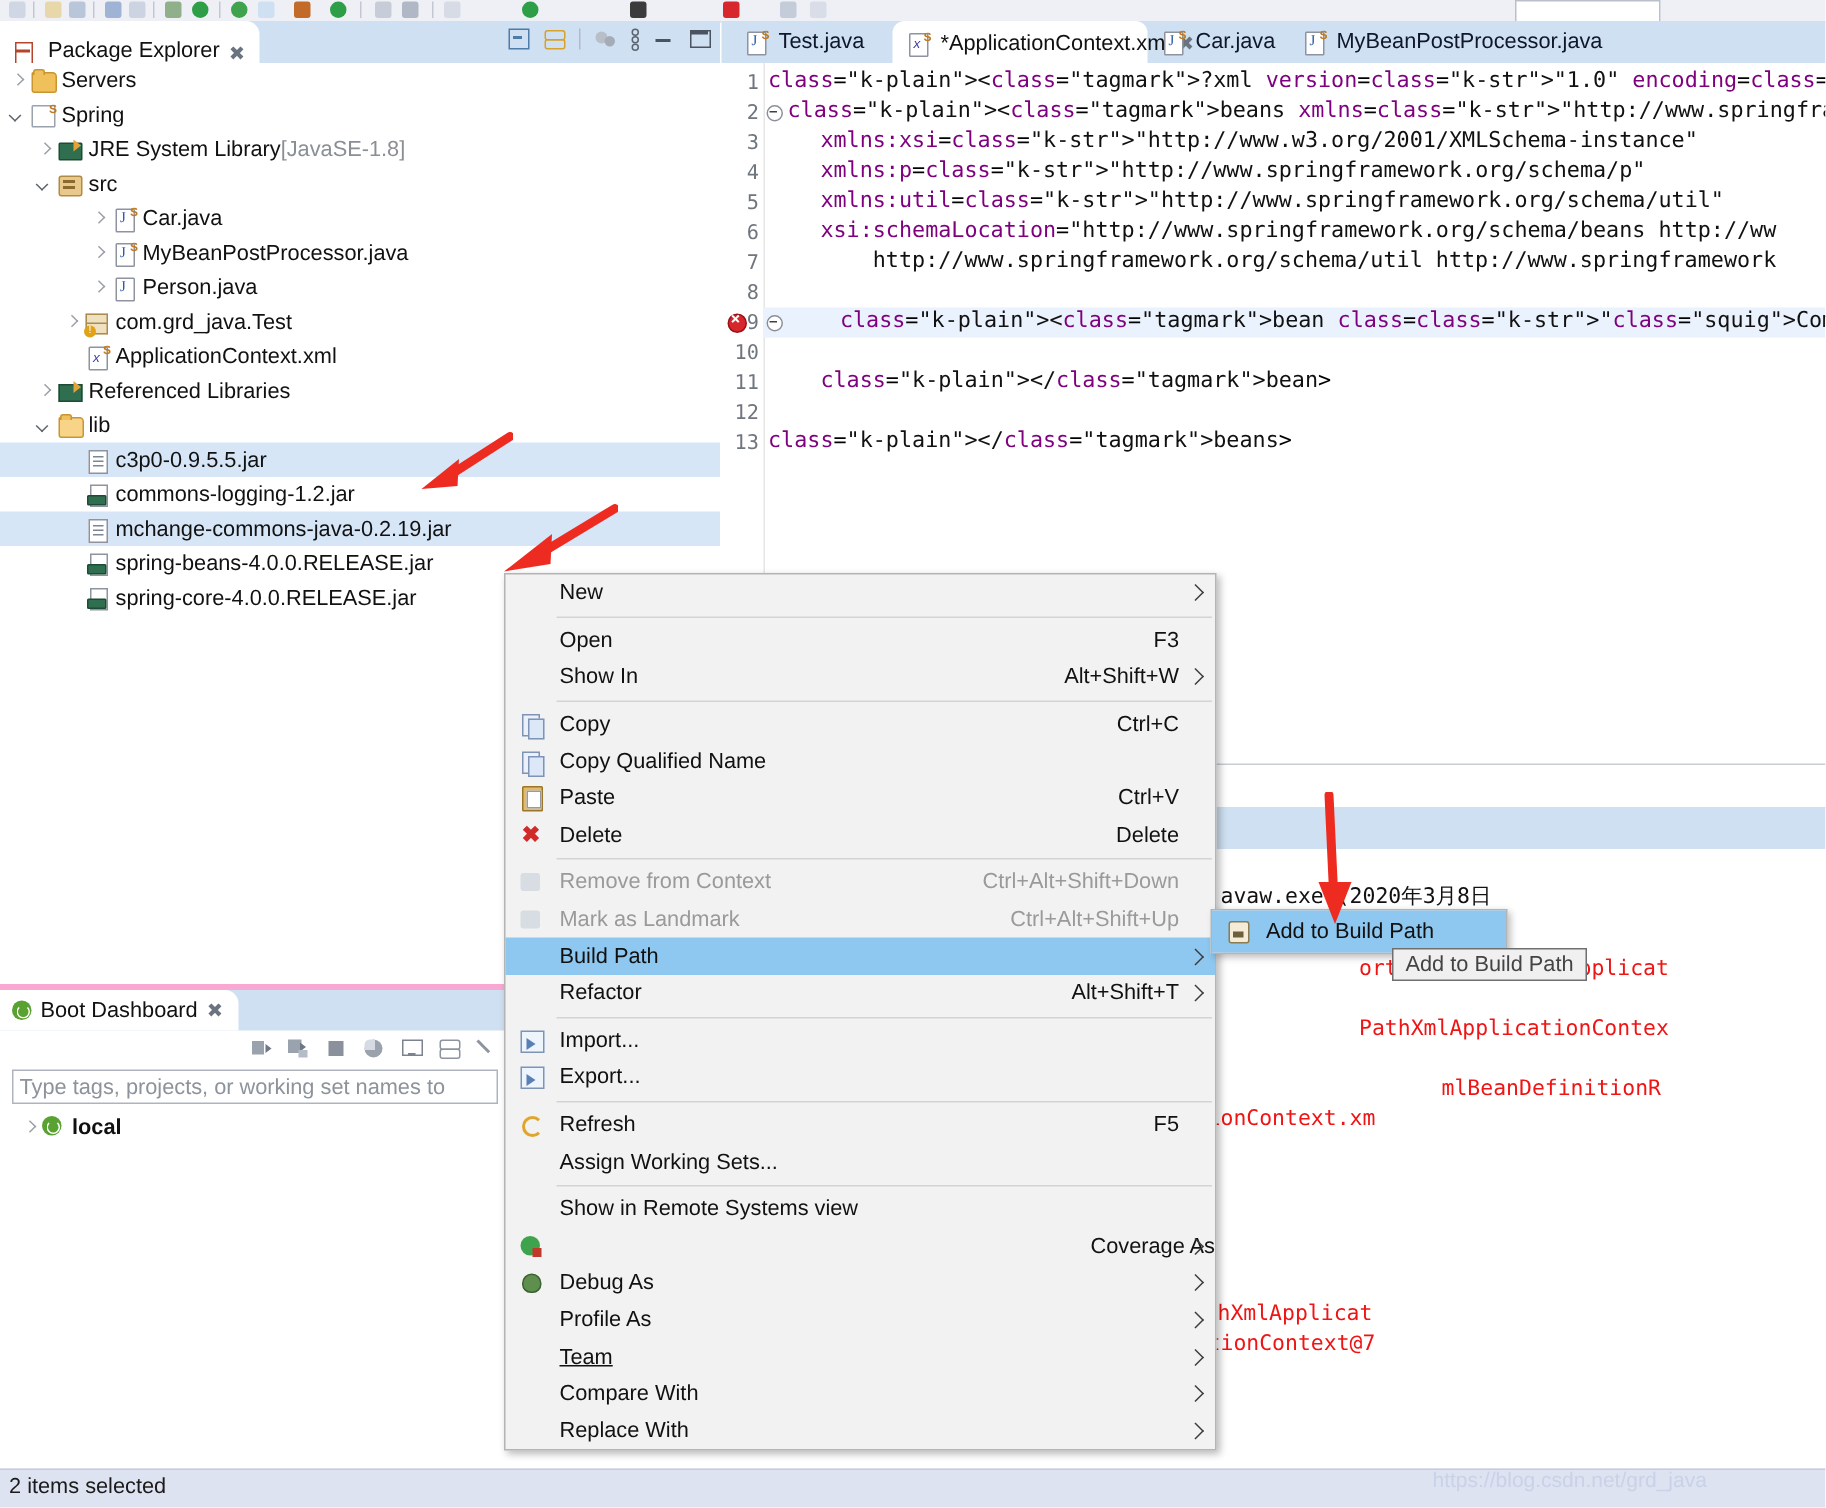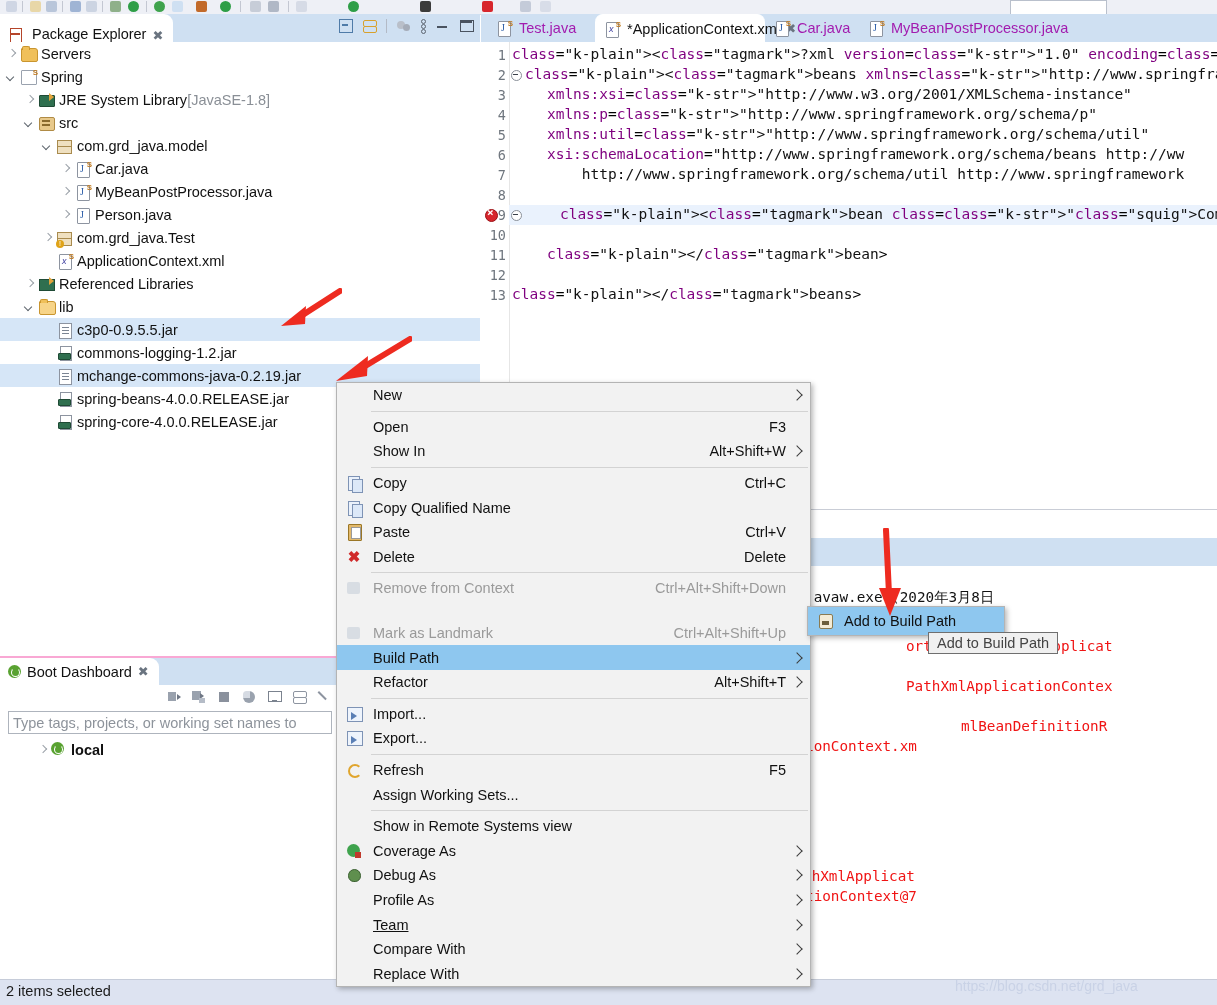--- a/index.html
+++ b/index.html
@@ -62,41 +62,41 @@
   .ic-xml:before{content:"S";position:absolute;right:-3px;top:-3px;font-size:8px;font-weight:bold;color:#c07b22;z-index:2;}
   .ic-reflib{position:absolute;left:1px;top:3px;width:14px;height:10px;background:#2f6f4f;border:1px solid #1f4a35;}
   .ic-reflib:after{content:"";position:absolute;left:9px;top:-3px;width:0;height:0;border-left:5px solid #e2a33a;border-top:4px solid transparent;border-bottom:4px solid transparent;}
   .ic-jar{position:absolute;left:3px;top:1px;width:11px;height:14px;background:#fff;border:1px solid #8d94a0;}
   .ic-jar:after{content:"";position:absolute;left:2px;top:3px;width:7px;height:1px;background:#7b8593;box-shadow:0 3px 0 #7b8593,0 6px 0 #7b8593;}
   .ic-jarlib{position:absolute;left:2px;top:1px;width:13px;height:14px;}
   .ic-jarlib:before{content:"";position:absolute;left:2px;top:0;width:10px;height:13px;background:#fff;border:1px solid #8d94a0;}
   .ic-jarlib:after{content:"";position:absolute;left:0;bottom:0;width:11px;height:5px;background:#2f6f4f;border:1px solid #1f4a35;border-radius:1px;}
 
   
-  #bootview{left:0;top:656px;width:340px;height:327px;background:#fff;border-top:2px solid #f9a8d4;}
+  #bootview{left:0;top:656px;width:340px;height:327px;background:#fff;border-top:4px solid #f9a8d4;}
   #boottabrow{position:absolute;left:0;top:0;width:340px;height:27px;background:#cfe0f2;}
   #boottab{position:absolute;left:0;top:0;height:27px;background:#fff;border-top-right-radius:9px;
     padding:0 10px 0 8px;display:flex;align-items:center;gap:6px;box-sizing:border-box;}
   .springico{width:13px;height:13px;border-radius:50%;background:#59a231;position:relative;display:inline-block;}
   .springico:after{content:"";position:absolute;left:3px;top:3px;width:7px;height:7px;border:1.5px solid #fff;border-radius:50%;border-top-color:transparent;}
   #boottools{position:absolute;right:8px;top:31px;display:flex;gap:10px;align-items:center;}
   #bootfilter{position:absolute;left:8px;top:53px;width:324px;height:23px;border:1px solid #aeb4bd;background:#fff;
      box-sizing:border-box;display:flex;align-items:center;padding-left:4px;overflow:hidden;}
   #bootfilter span{color:#8d939b;font-size:14.5px;white-space:nowrap;}
-  #boottree{position:absolute;left:0;top:80px;width:340px;padding-left:23px;}
+  #boottree{position:absolute;left:0;top:80px;width:340px;}
 
   
   #statusbar{left:0;top:979px;width:1217px;height:26px;background:#dde3f1;border-top:1px solid #c6ccd9;}
   #statusbar .st{position:absolute;left:6px;top:3px;font-size:14.5px;color:#1b1b1b;}
 
   
   #editor{left:481px;top:14px;width:736px;height:495px;background:#ffffff;}
   #edtabrow{position:absolute;left:0;top:0;width:736px;height:28px;background:#cfe0f2;}
   .edtab{position:absolute;top:0;height:28px;display:flex;align-items:center;gap:5px;
-     padding:0 8px;box-sizing:border-box;white-space:nowrap;font-size:14.5px;color:#a21caf;}
+     padding:0 8px;box-sizing:border-box;white-space:nowrap;font-size:14.5px;color:#0f172a;}
   .edtab.active{background:#fff;color:#111;border-top:1px solid #fff;border-top-left-radius:8px;border-top-right-radius:8px;}
   #code{position:absolute;left:0;top:28px;width:736px;height:467px;background:#fff;overflow:hidden;
         font-family:"DejaVu Sans Mono","Liberation Mono",monospace;font-size:14.5px;}
   #gutter{position:absolute;left:0;top:0;width:28px;height:467px;background:#fff;border-right:1px solid #e6e6e6;}
   .lnum{position:absolute;right:3px;font-size:13.5px;color:#6f767e;font-family:"DejaVu Sans Mono",monospace;}
   .codeline{position:absolute;left:31px;white-space:pre;}
   .hl-line{position:absolute;left:28px;width:708px;height:20px;background:#eaf2fd;}
   .k-attr{color:#7f007f;}
   .k-plain{color:#000;}
   .foldmark{position:absolute;width:9px;height:9px;border:1px solid #8a9099;border-radius:50%;background:#fff;}
@@ -266,28 +266,20 @@
       </div>
       <div class="trow">
         <span style="display:inline-block;width:24px"></span>
         <span class="arrow d"></span>
         <span class="tico">
           <span class="ic-src"></span>
         </span>
         <span class="lbl">src</span>
       </div>
       <div class="trow">
-        <span style="display:inline-block;width:42px"></span>
-        <span class="arrow d"></span>
-        <span class="tico">
-          <span class="ic-pkg"></span>
-        </span>
-        <span class="lbl">com.grd_java.model</span>
-      </div>
-      <div class="trow">
         <span style="display:inline-block;width:60px"></span>
         <span class="arrow r"></span>
         <span class="tico">
           <span class="ic-java s"></span>
         </span>
         <span class="lbl">Car.java</span>
       </div>
       <div class="trow">
         <span style="display:inline-block;width:60px"></span>
         <span class="arrow r"></span>
@@ -577,21 +569,21 @@
       <span class="acc">Delete</span>
     </div>
     <div class="msep"></div>
     <div class="mi dis" style="height: 24.6px;">
       <span class="mico">
         <span class="mic-gray"></span>
       </span>
       <span>Remove from Context</span>
       <span class="acc">Ctrl+Alt+Shift+Down</span>
     </div>
-    <div class="mi dis" style="height: 24.6px; margin-top: 20px;">
+    <div class="mi dis" style="height: 24.6px;">
       <span class="mico">
         <span class="mic-gray"></span>
       </span>
       <span>Mark as Landmark</span>
       <span class="acc">Ctrl+Alt+Shift+Up</span>
     </div>
     <div class="mi sel" style="height: 24.6px;">
       <span>Build Path</span>
       <span class="sub"></span>
     </div>
@@ -621,21 +613,21 @@
       <span>Refresh</span>
       <span class="acc">F5</span>
     </div>
     <div class="mi" style="height: 24.6px;">
       <span>Assign Working Sets...</span>
     </div>
     <div class="msep"></div>
     <div class="mi" style="height: 24.6px;">
       <span>Show in Remote Systems view</span>
     </div>
-    <div class="mi" style="height: 24.6px;">
+    <div class="mi" style="height: 24.6px; justify-content: flex-end;">
       <span class="mico">
         <span class="mic-cov"></span>
       </span>
       <span>Coverage As</span>
       <span class="sub"></span>
     </div>
     <div class="mi" style="height: 24.6px;">
       <span class="mico">
         <span class="mic-bug"></span>
       </span>

